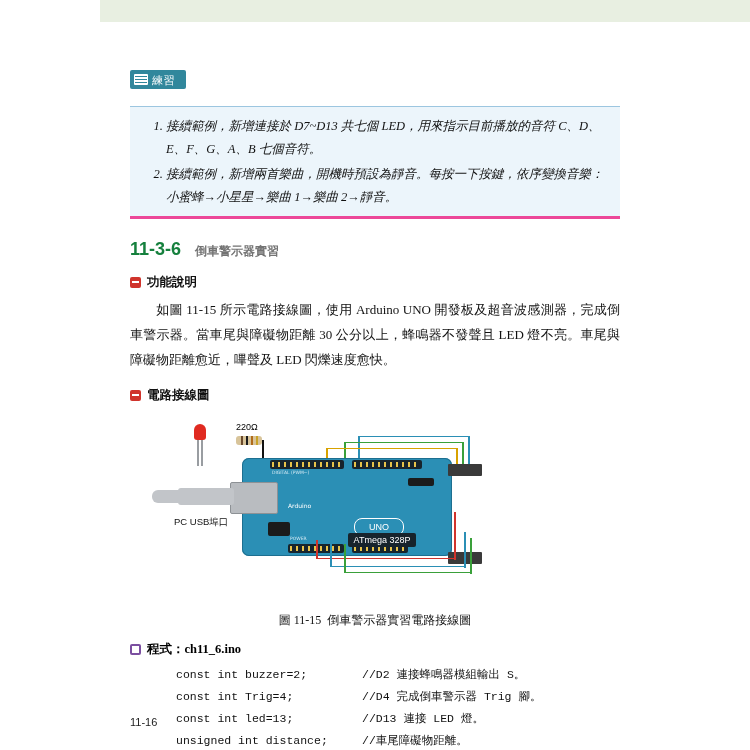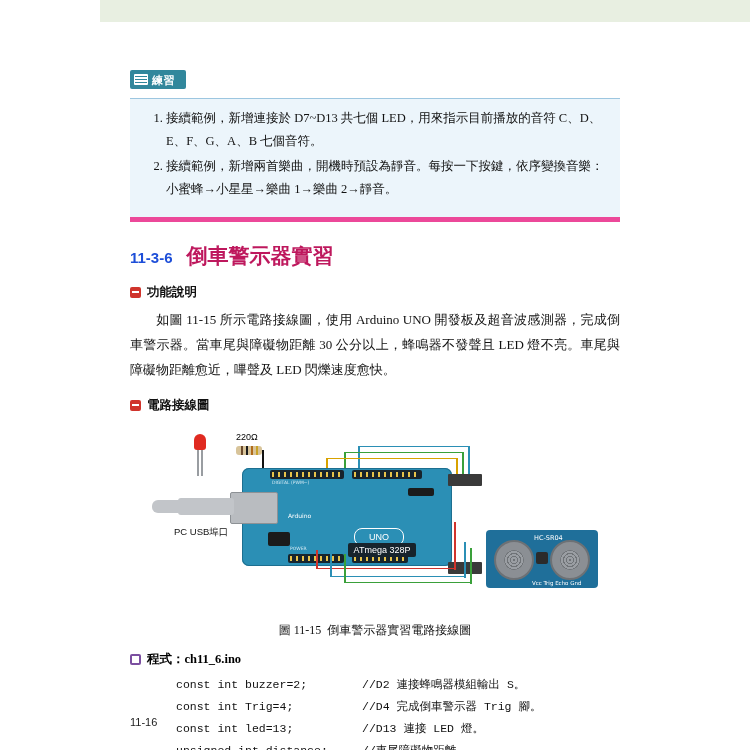--- a/index.html
+++ b/index.html
@@ -33,22 +33,21 @@
     position: absolute;
     left: 130px;
     top: 70px;
     width: 490px;
   }
   
   .practice-tag {
     position: relative;
     width: 56px;
     height: 20px;
-    margin-bottom: 8px;
-    font-weight: bold;
+    margin-bottom: 16px;
   }
   .practice-tag .tag-bg {
     position: absolute;
     left: 0; top: 0;
     width: 56px; height: 19px;
     background: #31879c;
     border-radius: 2px;
   }
   .practice-tag .tag-label {
     position: absolute;
@@ -70,50 +69,51 @@
     position: absolute;
     left: 1px; top: 2px;
     width: 12px; height: 1px;
     background: #31879c;
     box-shadow: 0 3px 0 #31879c, 0 6px 0 #31879c;
   }
   
   .practice-box {
     background: #ecf5fb;
     border-top: 1px solid #9cc6e0;
-    border-bottom: 5px solid #ec4899;
-    padding: 8px 14px 13px 14px;
+    border-bottom: 3px solid #ec4899;
+    padding: 8px 14px 4px 14px;
     font-size: 12.5px;
     line-height: 1.85;
     color: #111111;
+    font-style: italic;
   }
   .practice-box ol {
     margin: 0;
     padding-left: 22px;
   }
   .practice-box li {
     margin-bottom: 2px;
   }
   
   .section-head {
     margin-top: 20px;
     display: flex;
     align-items: baseline;
     gap: 14px;
   }
   .section-num {
-    color: #1d4ed8;
+    color: #15803d;
     font-weight: bold;
-    font-size: 15px;
+    font-size: 18px;
     font-family: "Liberation Sans", sans-serif;
   }
   .section-title {
-    color: #be185d;
+    color: #737373;
     font-weight: bold;
-    font-size: 21px;
+    font-size: 12px;
   }
   
   .sub-head {
     margin-top: 14px;
     display: flex;
     align-items: center;
     gap: 6px;
     font-size: 12.5px;
     font-weight: bold;
     color: #111111;
@@ -489,27 +489,20 @@
         <div class="tiny-text" style="left:46px;top:44px;color:#ffffff;font-size:6px;">Arduino</div>
       </div>
       <div class="art usb-port"></div>
       <div class="art usb-cable"></div>
       <div class="label-small" style="left:44px;top:104px;">PC USB埠口</div>
 
       <div class="conn-block" style="left:318px;top:52px;width:34px;height:12px;"></div>
       <div class="conn-block" style="left:318px;top:140px;width:34px;height:12px;"></div>
 
 
-      <div class="art sonar-module">
-        <div class="sonar-text">HC-SR04</div>
-        <div class="sonar-eye l"></div>
-        <div class="sonar-eye r"></div>
-        <div class="sonar-can"></div>
-        <div class="sonar-pins">Vcc Trig Echo Gnd</div>
-      </div>
 
       <div class="wire" style="left:186px;top:128px;width:1.8px;height:18px;background:#d0342c;"></div>
       <div class="wire" style="left:186px;top:146px;width:140px;height:1.8px;background:#d0342c;"></div>
       <div class="wire" style="left:324px;top:100px;width:1.8px;height:48px;background:#d0342c;"></div>
       <div class="wire" style="left:200px;top:130px;width:1.8px;height:24px;background:#2b8fb5;"></div>
       <div class="wire" style="left:200px;top:154px;width:134px;height:1.8px;background:#2b8fb5;"></div>
       <div class="wire" style="left:334px;top:120px;width:1.8px;height:36px;background:#2b8fb5;"></div>
       <div class="wire" style="left:214px;top:132px;width:1.8px;height:28px;background:#3aa03a;"></div>
       <div class="wire" style="left:214px;top:160px;width:126px;height:1.8px;background:#3aa03a;"></div>
       <div class="wire" style="left:340px;top:126px;width:1.8px;height:36px;background:#3aa03a;"></div>

